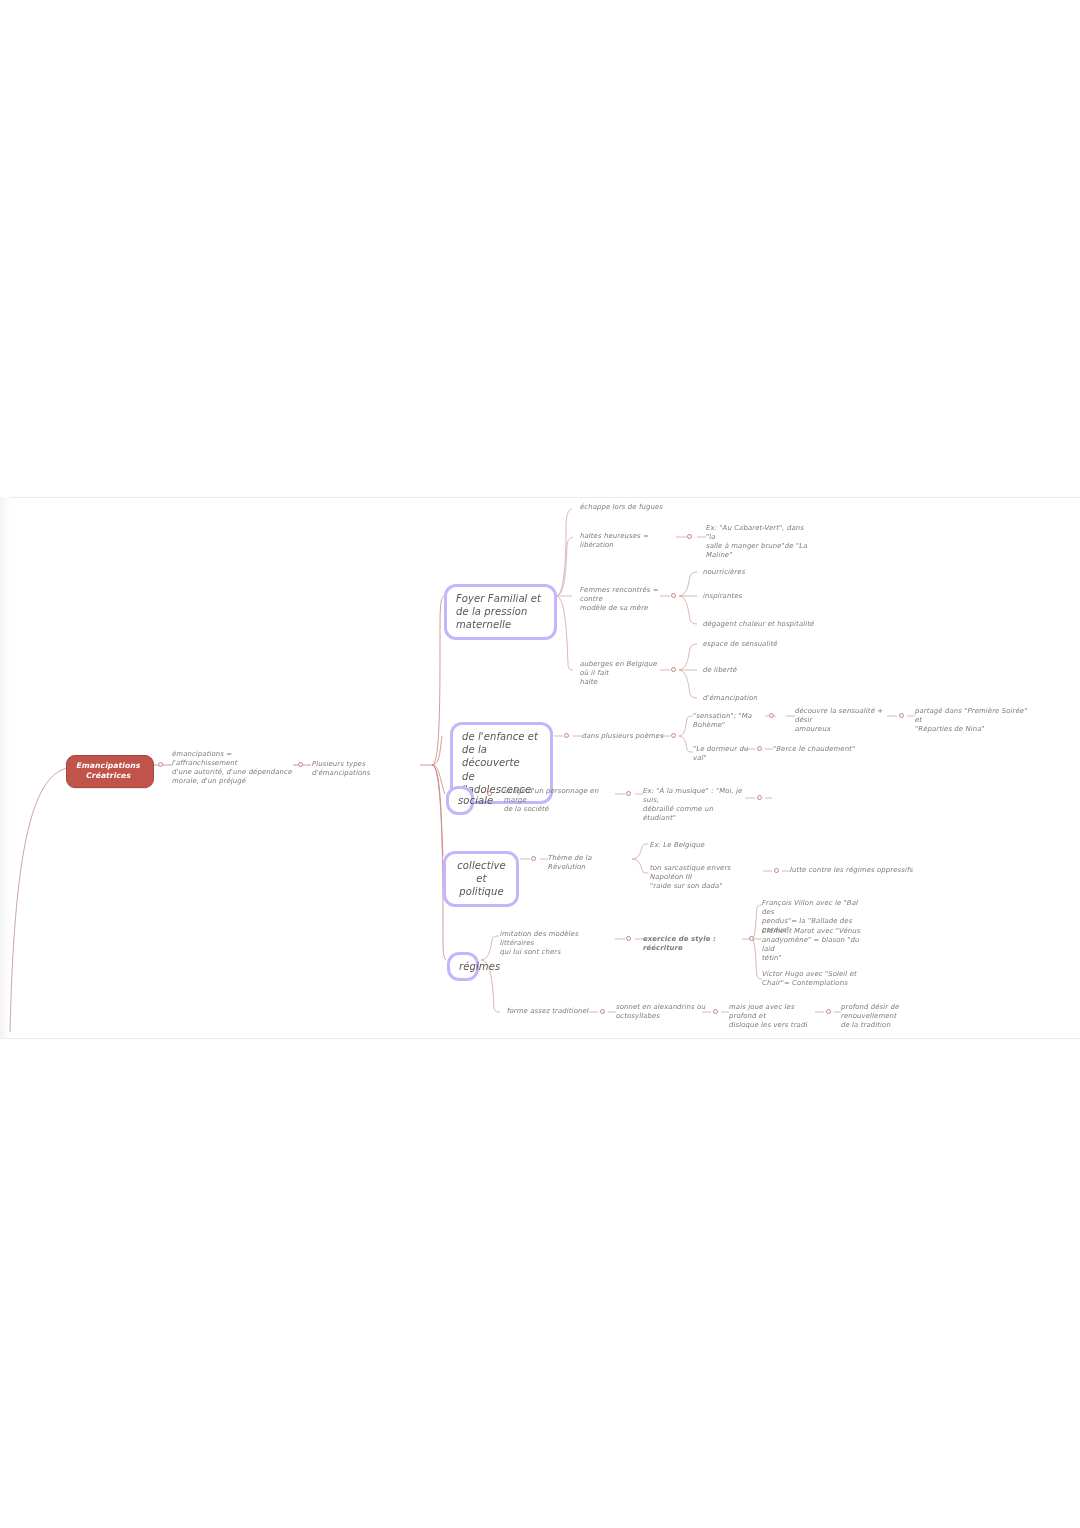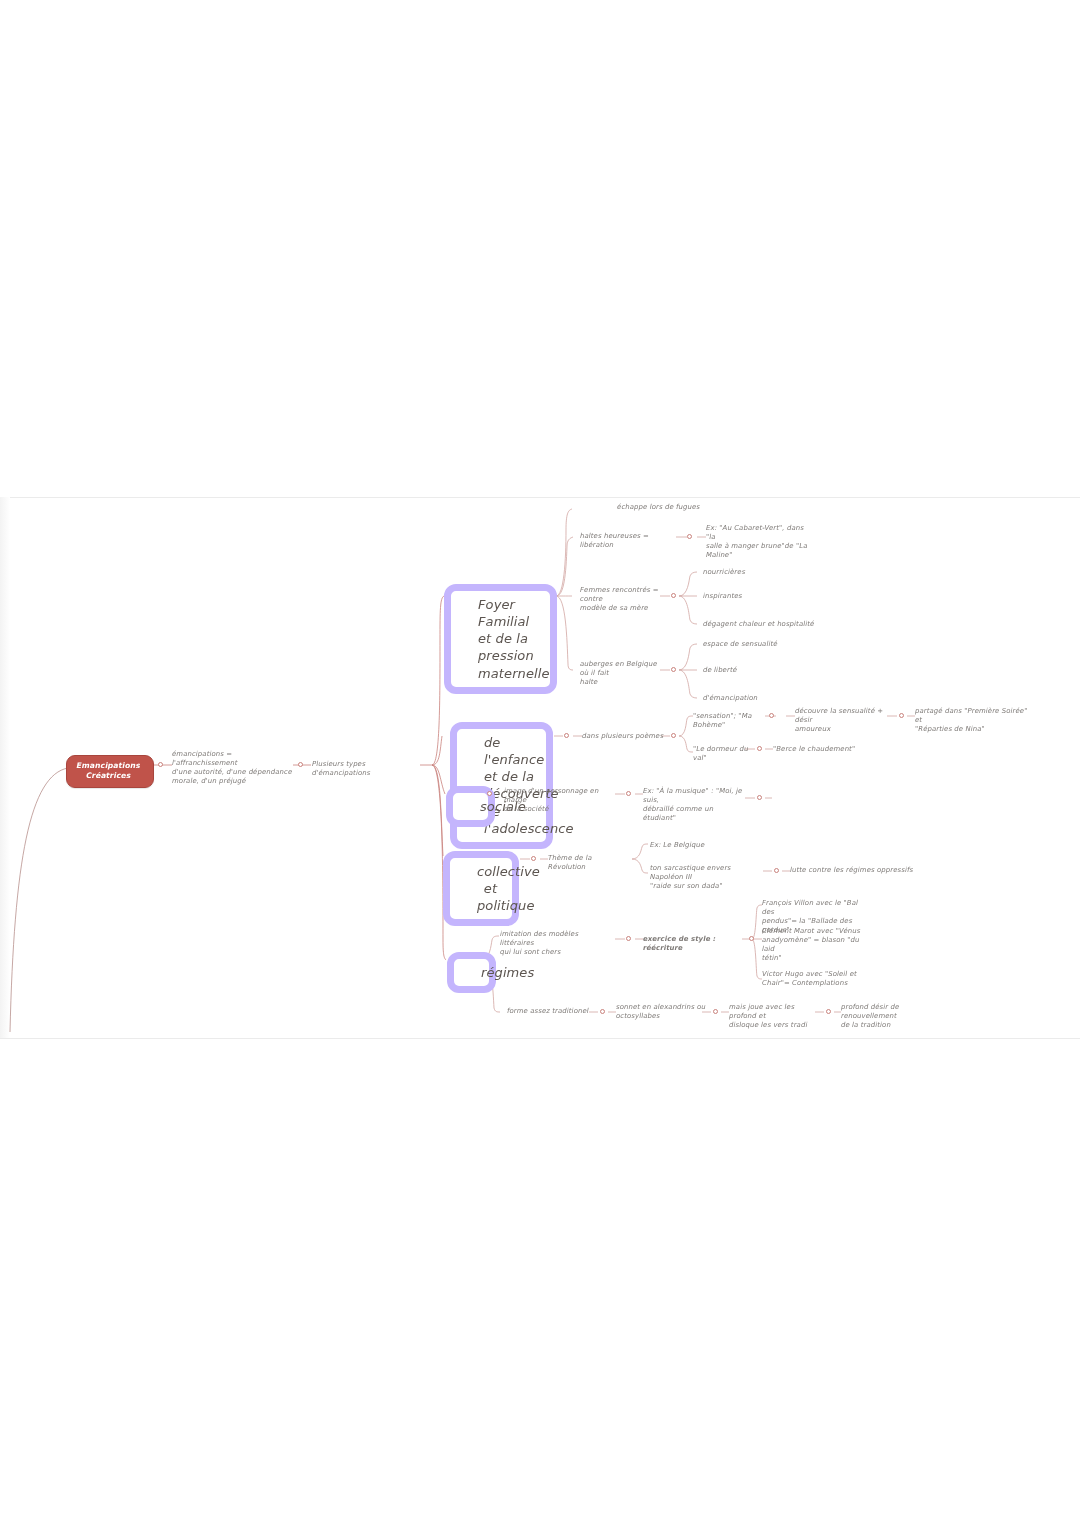--- a/index.html
+++ b/index.html
@@ -54,26 +54,26 @@
     border: 1px solid #a8453d;
     border-radius: 9px;
     color: #ffffff;
     font-size: 7.6px;
     font-weight: bold;
     padding: 5px 9px 6px 9px;
     text-align: center;
     box-shadow: 0 1px 1px rgba(0,0,0,.10);
   }
   .branch-node {
-    border: 7px solid #c4b5fd;
+    border: 3px solid #c4b5fd;
     border-radius: 12px;
     color: #5c5550;
     background: #ffffff;
-    font-size: 13px;
-    padding: 5px 8px 5px 27px;
+    font-size: 10px;
+    padding: 5px 8px 5px 9px;
   }
   .leaf {
     color: #7e7a77;
     font-size: 6.9px;
   }
 
   
   .dot {
     position: absolute;
     width: 5px;
@@ -186,21 +186,21 @@
   <div class="node leaf" style="left:172px; top:750px; width:124px;">émancipations = l'affranchissement
 d'une autorité, d'une dépendance
 morale, d'un préjugé</div>
   <div class="dot" style="left:298px; top:762px;"></div>
 
   <div class="node leaf" style="left:312px; top:760px; width:110px;">Plusieurs types d'émancipations</div>
 
   <div class="node branch-node" style="left:444px; top:584px; width:113px;">Foyer Familial et de la pression
 maternelle</div>
 
-  <div class="node leaf" style="left:580px; top:503px; width:120px;text-align:right;">échappe lors de fugues</div>
+  <div class="node leaf" style="left:580px; top:503px; width:120px;">échappe lors de fugues</div>
 
   <div class="node leaf" style="left:580px; top:532px; width:98px;">haltes heureuses = libération</div>
   <div class="dot" style="left:687px; top:534px;"></div>
   <div class="node leaf" style="left:706px; top:524px; width:105px;">Ex: "Au Cabaret-Vert", dans "la
 salle à manger brune"de "La
 Maline"</div>
 
   <div class="node leaf" style="left:580px; top:586px; width:86px;">Femmes rencontrés = contre
 modèle de sa mère</div>
   <div class="dot" style="left:671px; top:593px;"></div>

